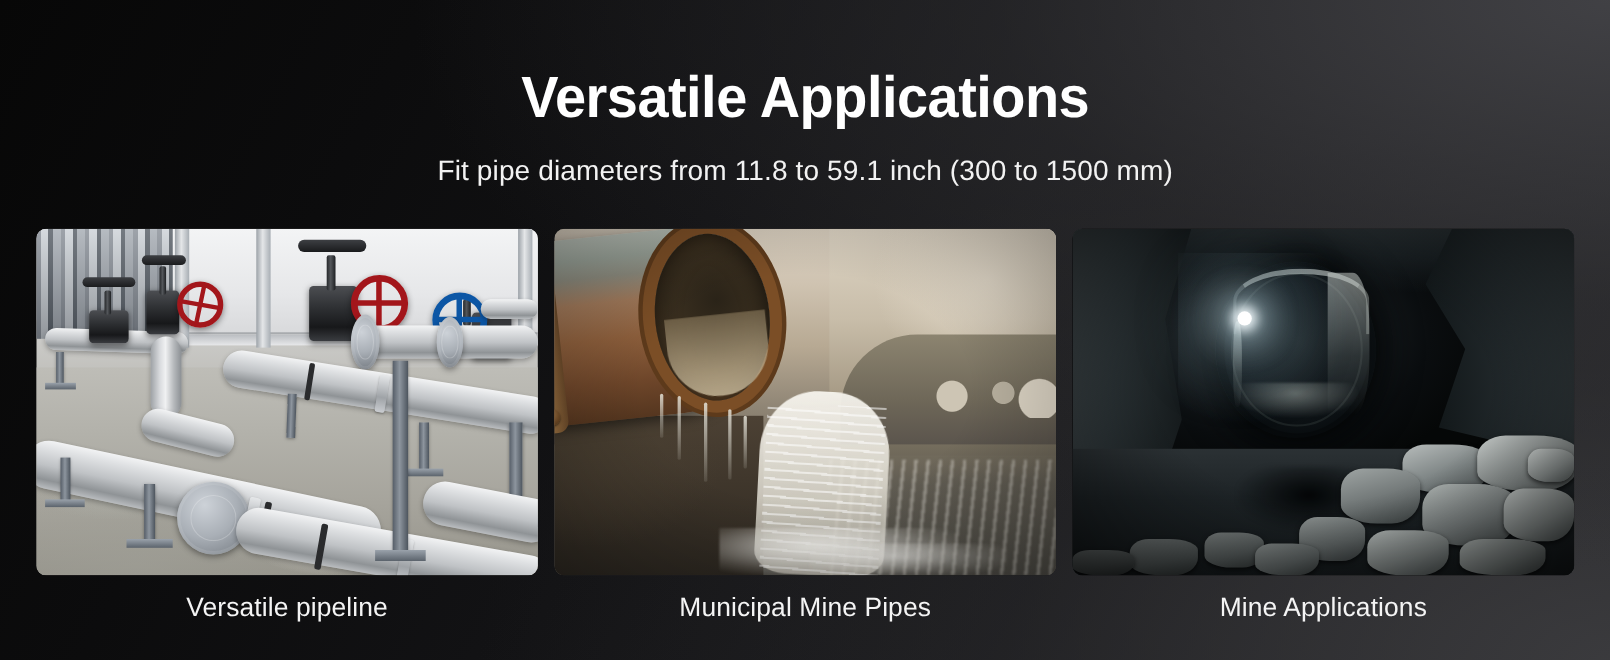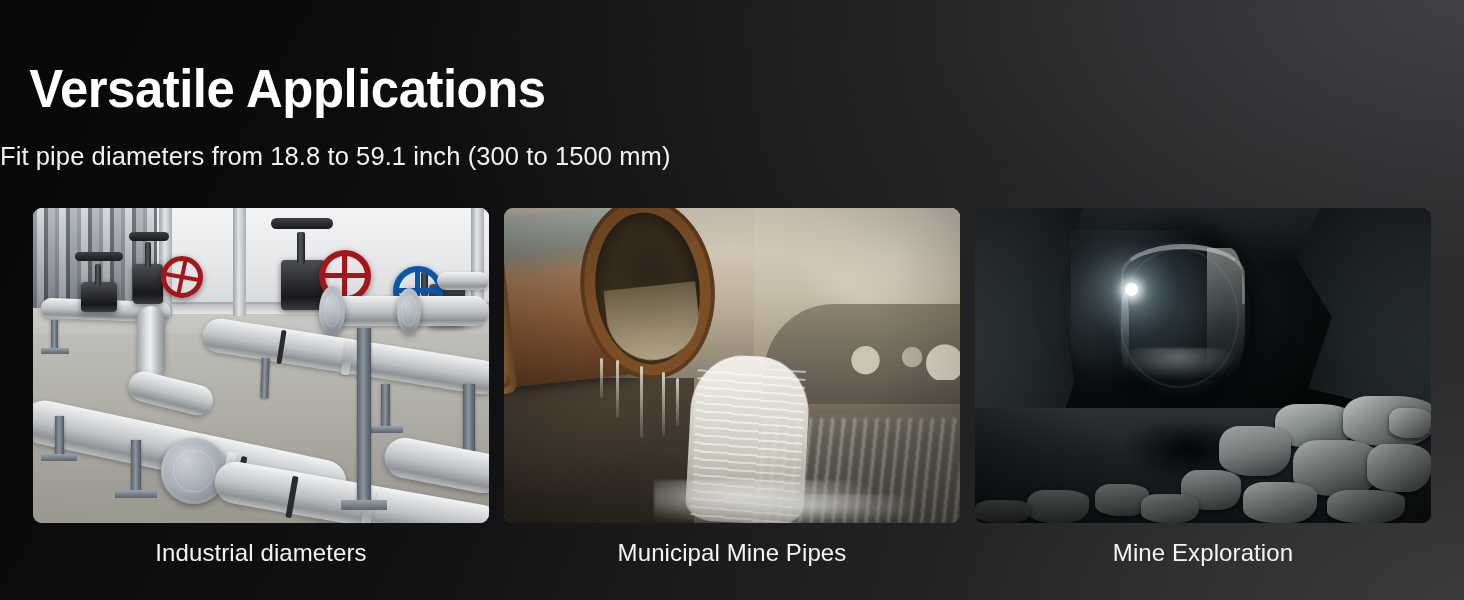--- a/index.html
+++ b/index.html
@@ -20,21 +20,21 @@
     position:relative;
     width:1464px; height:600px;
     background:
       radial-gradient(120% 140% at 100% 0%, rgba(66,66,70,0.95) 0%, rgba(46,46,49,0.55) 32%, rgba(20,20,22,0.0) 62%),
       radial-gradient(110% 130% at 100% 100%, rgba(60,60,63,0.85) 0%, rgba(38,38,41,0.45) 34%, rgba(18,18,20,0.0) 64%),
       linear-gradient(118deg, #070707 0%, #0c0c0d 22%, #121214 42%, #1b1b1d 62%, #272729 82%, #313133 100%);
     overflow:hidden;
   }
 
   
-  .header { width:100%; padding-top:62px; }
+  .header { width:100%; text-align:center; padding-top:62px; }
 
   .title {
     font-family:"Liberation Sans Narrow","Liberation Sans", sans-serif;
     font-size:53px;
     font-weight:bold;
     letter-spacing:-0.5px;
     line-height:1.0;
     color:#ffffff;
     transform:scaleX(0.96);
   }
@@ -396,21 +396,21 @@
     pointer-events:none;
   }
 </style>
 </head>
 <body>
 
 <div class="banner">
 
   <div class="header">
     <div class="title">Versatile Applications</div>
-    <div class="subtitle">Fit pipe diameters from 18.8 to 59.1 inch (300 to 1500 mm)</div>
+    <div class="subtitle">Fit pipe diameters from 11.8 to 59.1 inch (300 to 1500 mm)</div>
   </div>
 
   <div class="cards">
 
     <div class="card">
       <div class="thumb">
         <div class="scene s1">
           <div class="s1-wall"></div>
           <div class="s1-wall2"></div>
           <div class="s1-louver"></div>
@@ -480,21 +480,21 @@
           <div class="support-foot" style="left:8px; top:246px; width:36px; height:7px;"></div>
 
           <div class="support" style="left:324px; top:120px; width:14px; height:176px;"></div>
           <div class="support-foot" style="left:308px; top:292px; width:46px; height:10px;"></div>
           <div class="support" style="left:430px; top:176px; width:12px; height:90px;"></div>
           <div class="support-foot" style="left:414px; top:262px; width:42px; height:9px;"></div>
 
           <div class="pipe" style="left:352px; top:226px; width:120px; height:40px; transform:rotate(11deg); transform-origin:0 50%;"></div>
         </div>
       </div>
-      <div class="caption">Industrial diameters</div>
+      <div class="caption">Versatile pipeline</div>
     </div>
 
     <div class="card">
       <div class="thumb">
         <div class="scene s2">
           <div class="s2-bank"></div>
           <div class="s2-bank2"></div>
           <div class="s2-rocks"></div>
           <div class="s2-water"></div>
           <div class="s2-waterlight"></div>
@@ -554,17 +554,17 @@
           <div class="rock" style="left:352px; top:282px; width:78px; height:33px; background:linear-gradient(155deg,#a7adab,#707675 60%,#424848);"></div>
           <div class="rock" style="left:120px; top:276px; width:54px; height:32px; background:linear-gradient(165deg,#7e8483,#545a5a 60%,#303535);"></div>
           <div class="rock" style="left:52px;  top:282px; width:62px; height:33px; background:linear-gradient(168deg,#737979,#4c5252 60%,#2a2f2f);"></div>
           <div class="rock" style="left:166px; top:286px; width:58px; height:29px; background:linear-gradient(160deg,#868c8b,#5a6060 60%,#343939);"></div>
           <div class="rock" style="left:414px; top:200px; width:42px; height:30px; background:linear-gradient(150deg,#cfd4d2,#8d9392 60%,#555b5b);"></div>
           <div class="rock" style="left:0px;   top:292px; width:56px; height:23px; background:linear-gradient(168deg,#676d6d,#434848 60%,#262a2a);"></div>
 
           <div class="s3-vig"></div>
         </div>
       </div>
-      <div class="caption">Mine Exploration</div>
+      <div class="caption">Mine Applications</div>
     </div>
 
   </div>
 </div>
 
 </body></html>

